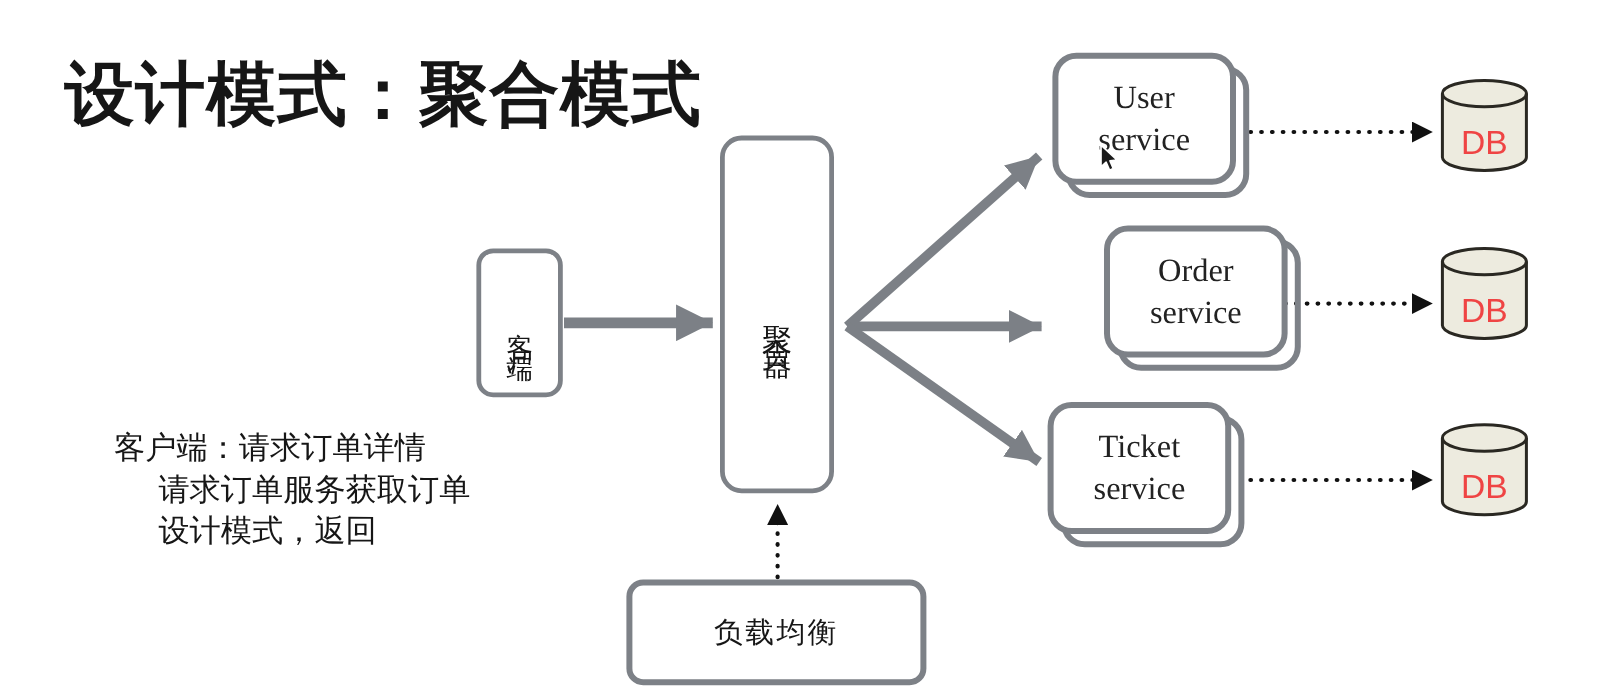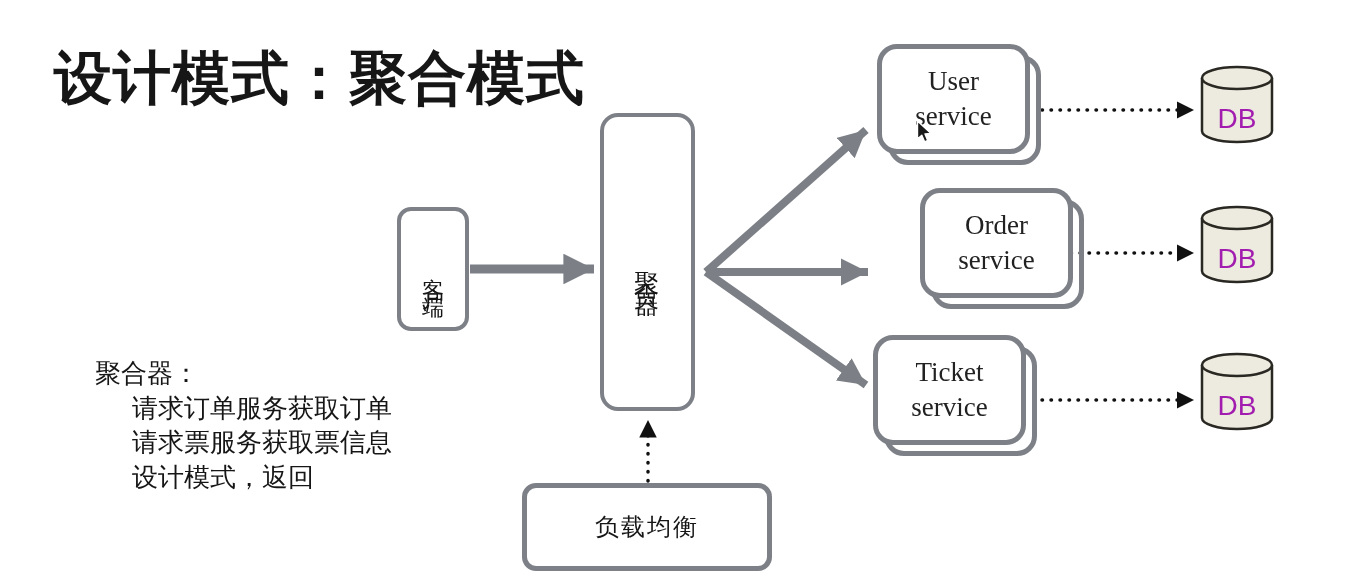--- a/index.html
+++ b/index.html
@@ -93,21 +93,21 @@
   
   .db {
     position: absolute;
     width: 76px;
     height: 80px;
   }
   .db svg { position: absolute; left: 0; top: 0; }
   .db .db-label {
     position: absolute; left: 0; top: 14px; width: 100%; height: 100%;
     display: flex; align-items: center; justify-content: center;
-    font-size: 28px; color: #a21caf;
+    font-size: 28px; color: #ef4444;
   }
   #db-user   { left: 1199px; top: 65px;  }
   #db-order  { left: 1199px; top: 205px; }
   #db-ticket { left: 1199px; top: 352px; }
   
   #connector-layer { position: absolute; left: 0; top: 0; z-index: 0; pointer-events: none; }
   .node, .service, .db, .title, .notes { z-index: 1; }
   #cursor { position: absolute; left: 916px; top: 120px; z-index: 3; }
 </style>
 </head>
@@ -133,23 +133,22 @@
     <line x1="1042" y1="110" x2="1194" y2="110" stroke="#111111" stroke-width="3.5" stroke-dasharray="0.5 8.5" stroke-linecap="round" marker-end="url(#ah-black)"></line>
     <line x1="1035" y1="253" x2="1194" y2="253" stroke="#111111" stroke-width="3.5" stroke-dasharray="0.5 8.5" stroke-linecap="round" marker-end="url(#ah-black)"></line>
     <line x1="1042" y1="400" x2="1194" y2="400" stroke="#111111" stroke-width="3.5" stroke-dasharray="0.5 8.5" stroke-linecap="round" marker-end="url(#ah-black)"></line>
 
     <line x1="648" y1="481" x2="648" y2="420" stroke="#111111" stroke-width="3.5" stroke-dasharray="0.5 8.5" stroke-linecap="round" marker-end="url(#ah-black)"></line>
   </svg>
 
   <div class="title">设计模式：聚合模式</div>
 
   <div class="notes">
-    <span class="line">聚合器：</span>
+    <span class="line">客户端：请求订单详情</span>
     <span class="line indent">请求订单服务获取订单</span>
-    <span class="line indent">请求票服务获取票信息</span>
     <span class="line indent">设计模式，返回</span>
   </div>
 
   <div class="node" id="client-box">
     <span class="vtext">客户端</span>
   </div>
 
   <div class="node" id="aggregator-box">
     <span class="vtext">聚合器</span>
   </div>

